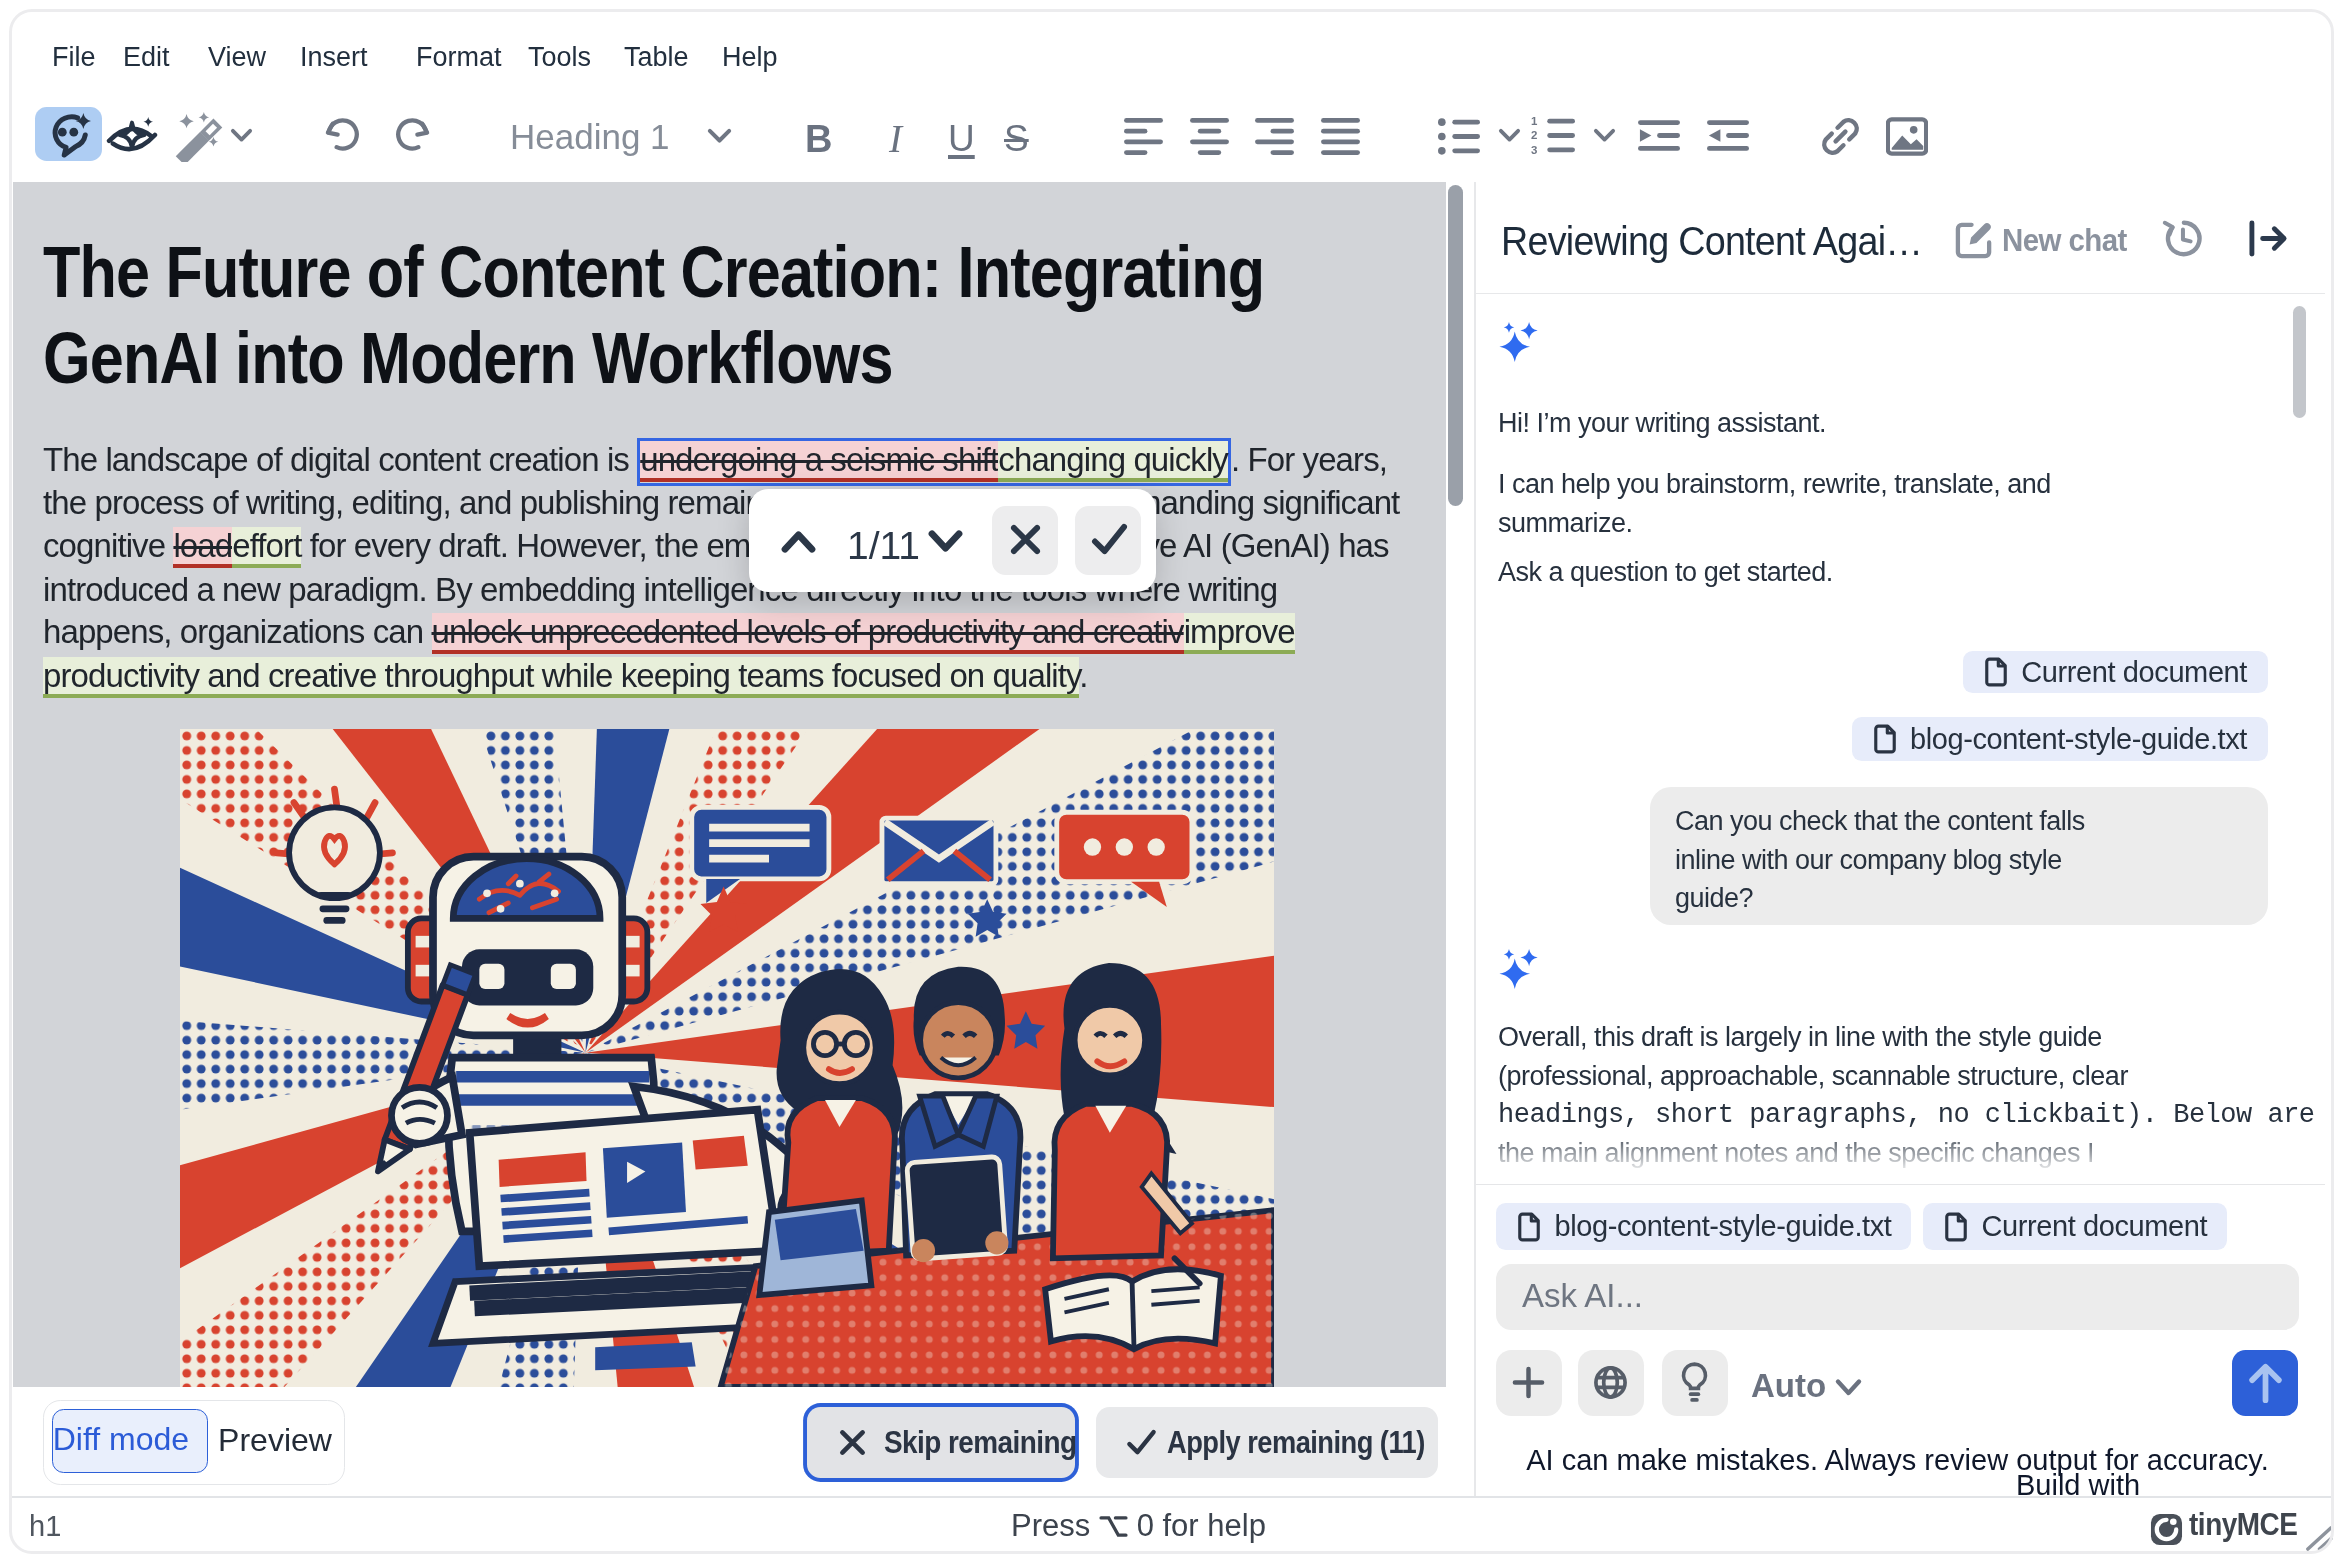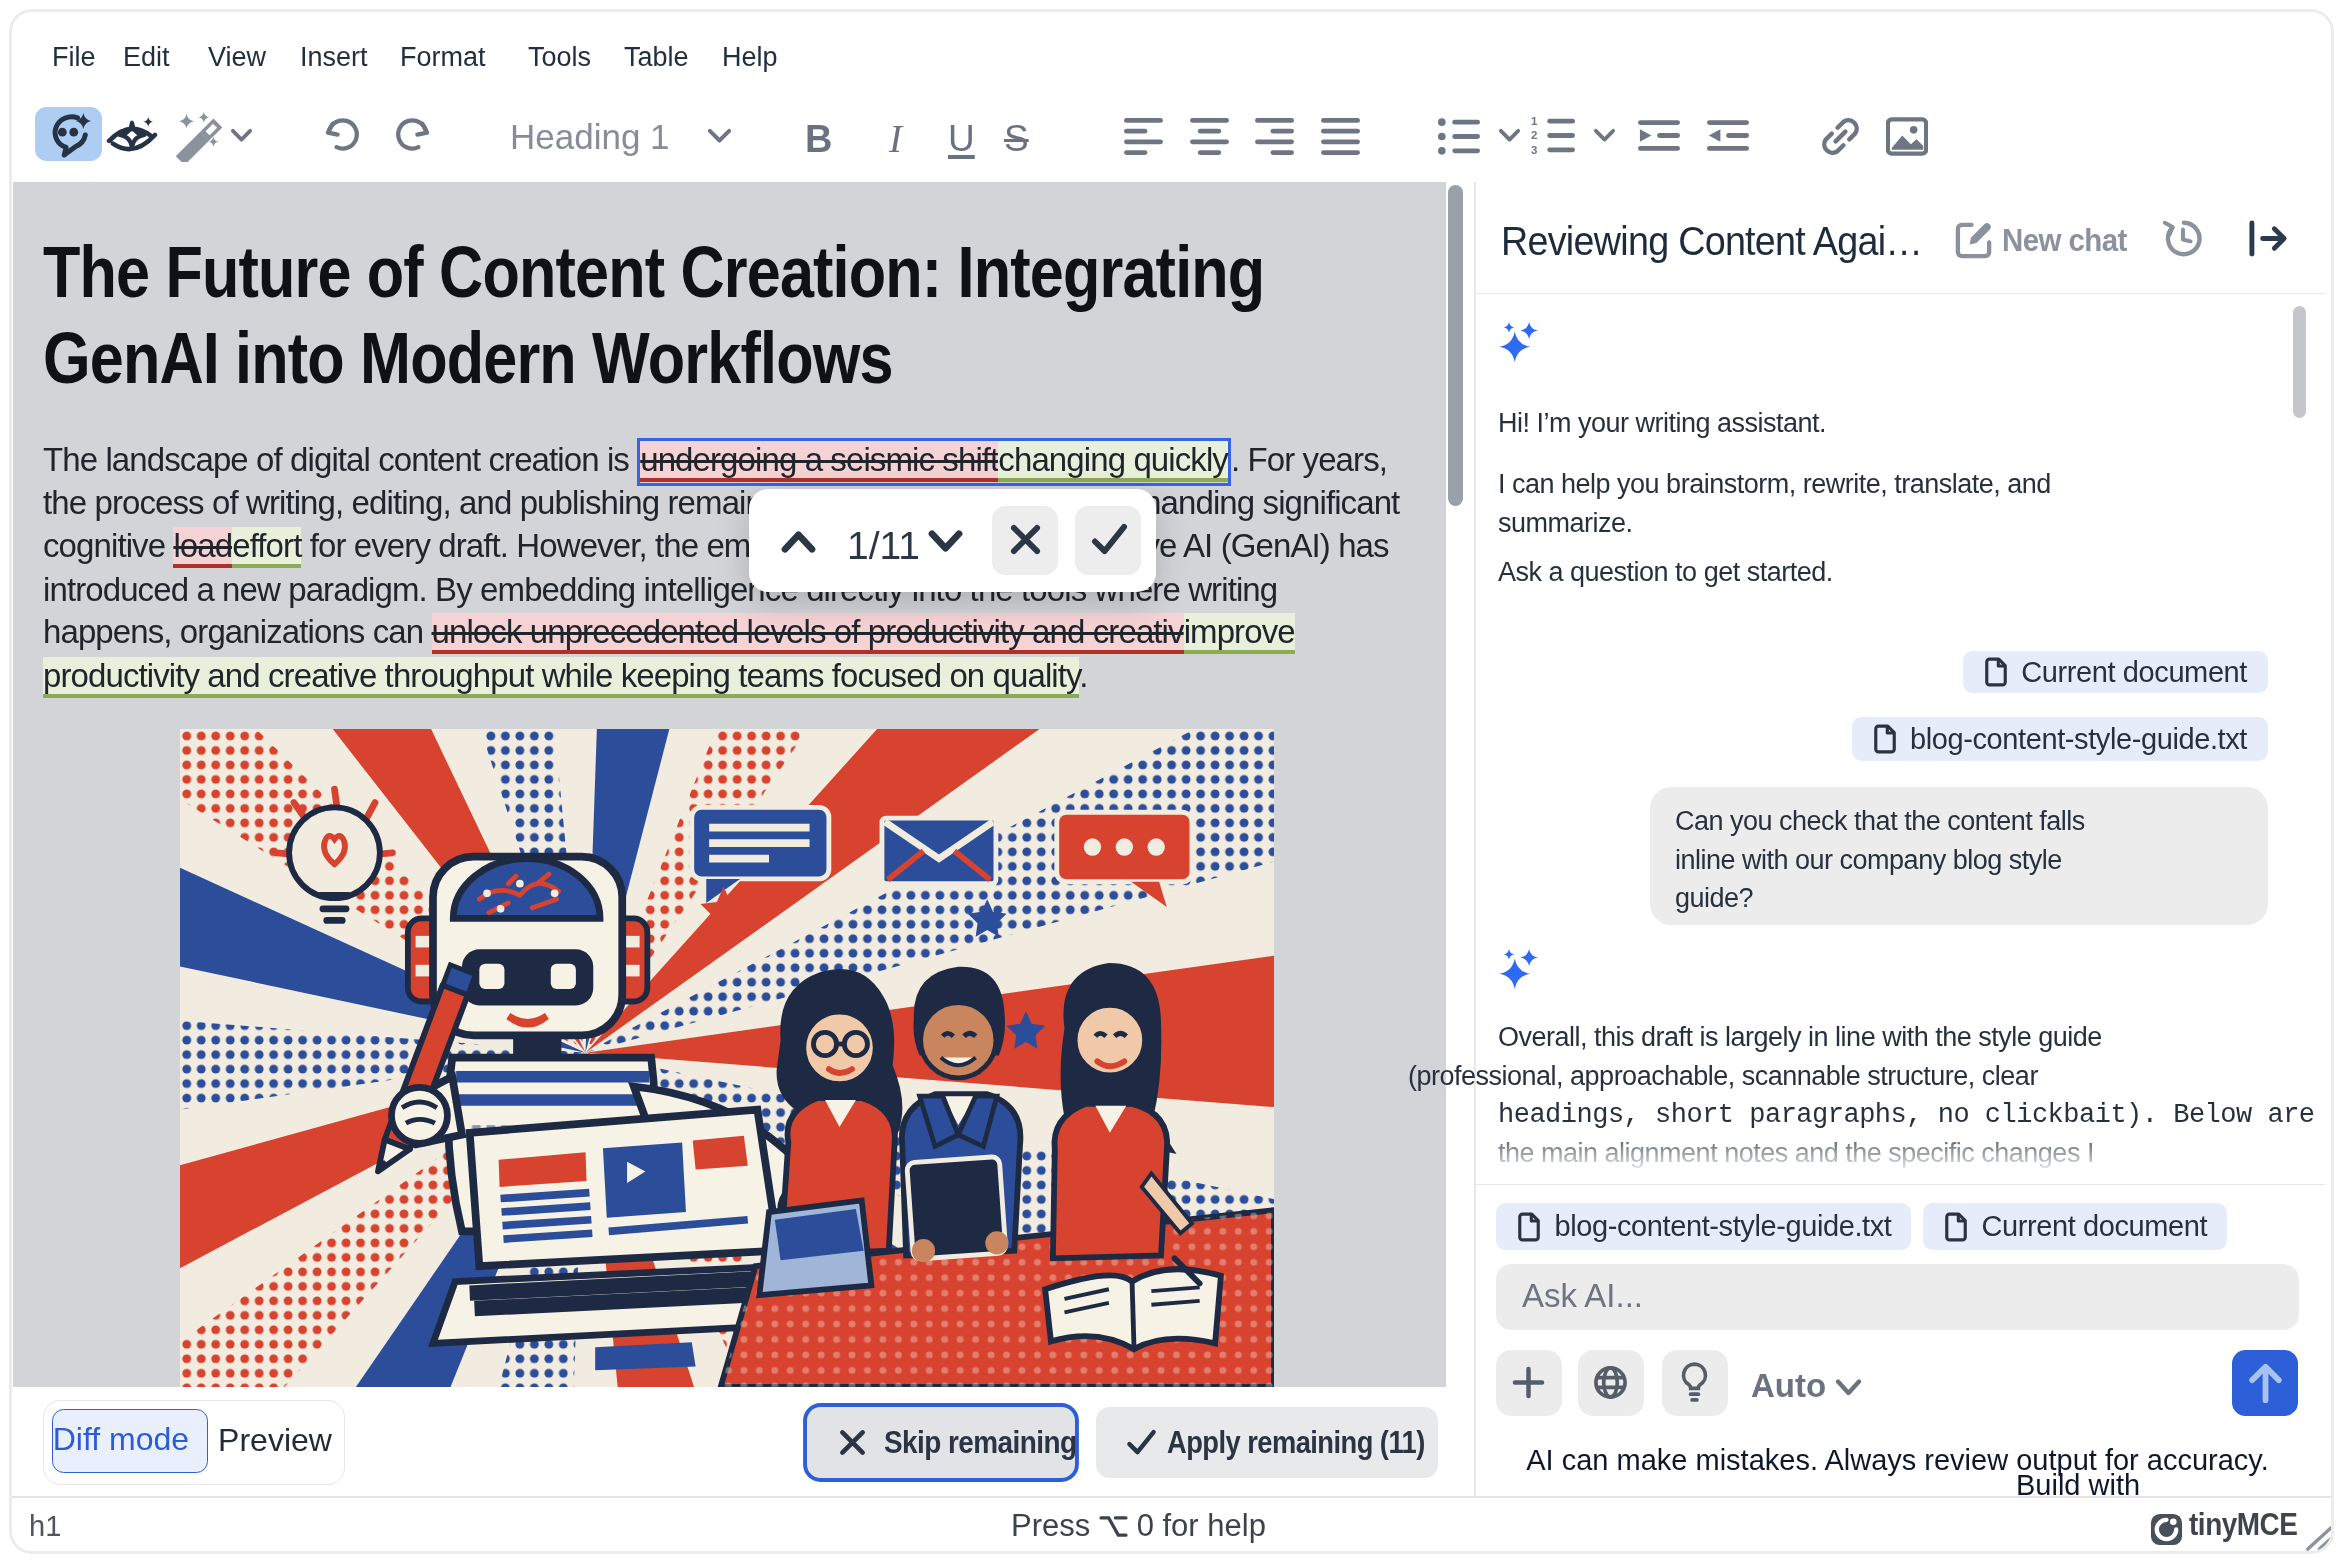--- a/index.html
+++ b/index.html
@@ -57,21 +57,21 @@
   #sb-build { position:absolute; left:2016px; top:1469px; font-size:29px; color:#0f172a; }
   svg.icon { position:absolute; }
 </style>
 </head>
 <body>
 
   <span class="mi" style="left:52px;">File</span>
   <span class="mi" style="left:123px;">Edit</span>
   <span class="mi" style="left:208px;">View</span>
   <span class="mi" style="left:300px;">Insert</span>
-  <span class="mi" style="left:400px;text-align:center;">Format</span>
+  <span class="mi" style="left:416px;text-align:center;">Format</span>
   <span class="mi" style="left:528px;">Tools</span>
   <span class="mi" style="left:624px;">Table</span>
   <span class="mi" style="left:722px;">Help</span>
 
   <div style="position:absolute;left:35px;top:107px;width:67px;height:54px;background:#aecdf3;border-radius:11.6px;"></div>
   <svg class="icon" style="left:47px;top:112px;" width="44" height="46" viewBox="0 0 46 48">
     <path d="M32 6 A17 16 0 1 0 20 37 L18 45 L30 36 A17 16 0 0 0 40 24" fill="none" stroke="#263345" stroke-width="5.2" stroke-linecap="round" stroke-linejoin="round"></path>
     <circle cx="16" cy="21" r="4.6" fill="#263345"></circle>
     <circle cx="28" cy="21" r="4.6" fill="#263345"></circle>
     <path d="M38 1 Q39.4 8 46 9.4 Q39.4 10.8 38 17.8 Q36.6 10.8 30 9.4 Q36.6 8 38 1 Z" fill="#263345"></path>
@@ -455,21 +455,21 @@
       <path d="M3 5 A3 3 0 0 1 6 2 L16 2 L23 9 L23 27 A3 3 0 0 1 20 30 L6 30 A3 3 0 0 1 3 27 Z" fill="none" stroke="#2a3342" stroke-width="3.4" stroke-linejoin="round"></path>
       <path d="M15.5 2.5 L15.5 9.5 L22.5 9.5" fill="none" stroke="#2a3342" stroke-width="3.4" stroke-linejoin="round"></path>
     </svg>
     <span style="margin-right:21px;">blog-content-style-guide.txt</span>
   </div>
   <div id="bubble"></div>
   <div class="chattxt" style="left:1675px; top:806px;">Can you check that the content falls</div>
   <div class="chattxt" style="left:1675px; top:845px;">inline with our company blog style</div>
   <div class="chattxt" style="left:1675px; top:883px;">guide?</div>
   <div class="chattxt" style="left:1498px; top:1022px;">Overall, this draft is largely in line with the style guide</div>
-  <div class="chattxt" style="left:1408px; top:1061px;">(professional, approachable, scannable structure, clear</div>
+  <div class="chattxt" style="left:1498px; top:1061px;">(professional, approachable, scannable structure, clear</div>
   <div class="chattxt" style="left:1498px; top:1100px;font-family:Liberation Mono, monospace;">headings, short paragraphs, no clickbait). Below are</div>
   <div class="chattxt" style="left:1498px; top:1138px;">the main alignment notes and the specific changes I</div>
   <div id="fade"></div>
   <div id="comline"></div>
   <div class="chip" id="chipA" style="left:1496px; top:1203px; height:47px;">
     <svg width="24" height="30" viewBox="0 0 26 32">
       <path d="M3 5 A3 3 0 0 1 6 2 L16 2 L23 9 L23 27 A3 3 0 0 1 20 30 L6 30 A3 3 0 0 1 3 27 Z" fill="none" stroke="#2a3342" stroke-width="3.4" stroke-linejoin="round"></path>
       <path d="M15.5 2.5 L15.5 9.5 L22.5 9.5" fill="none" stroke="#2a3342" stroke-width="3.4" stroke-linejoin="round"></path>
     </svg>
     <span style="margin-right:19.3px;">blog-content-style-guide.txt</span>

